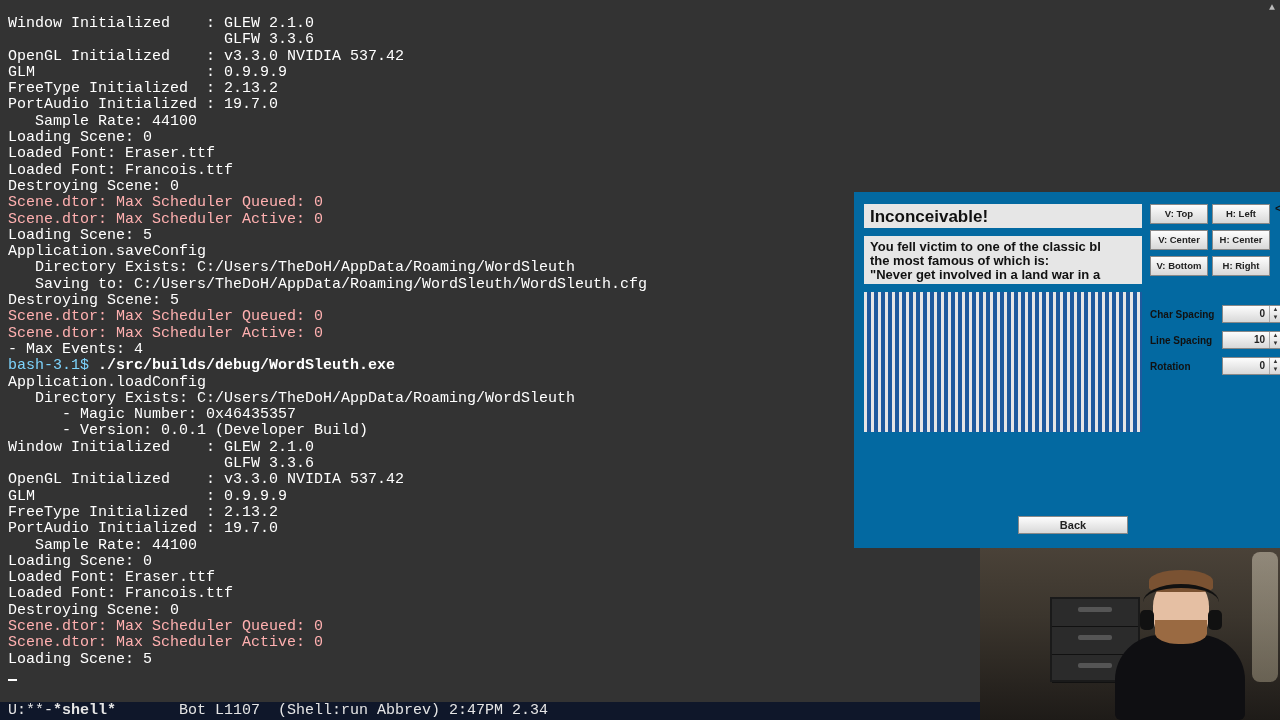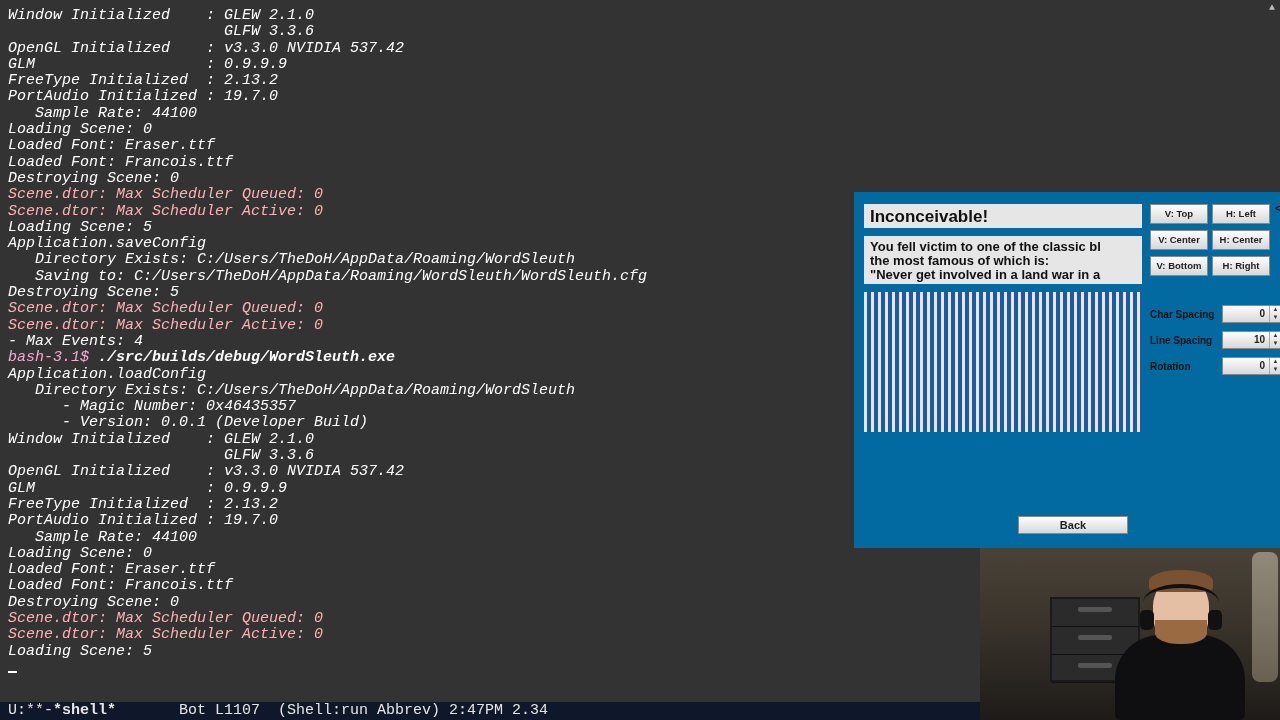--- a/index.html
+++ b/index.html
@@ -11,27 +11,26 @@
     font-size: 15px;
     color: #ffffff;
     overflow: hidden;
     position: relative;
   }
   .terminal {
     padding: 4px 8px;
     line-height: 16.3px;
     white-space: pre;
     position: absolute;
-    top: 4px;
+    top: 12px;
     left: 0;
-    font-style: italic;
   }
   .line { display: block; }
   .pink { color: #ffb0b0; }
-  .red  { color: #f9a8d4; }
+  .red  { color: #7dd3fc; }
   .bold { font-weight: bold; }
   .cursor {
     display: inline-block;
     width: 9px;
     height: 15px;
     background: transparent;
     border-bottom: 2px solid #fff;
     margin-top: -2px;
   }
   .statusbar {

